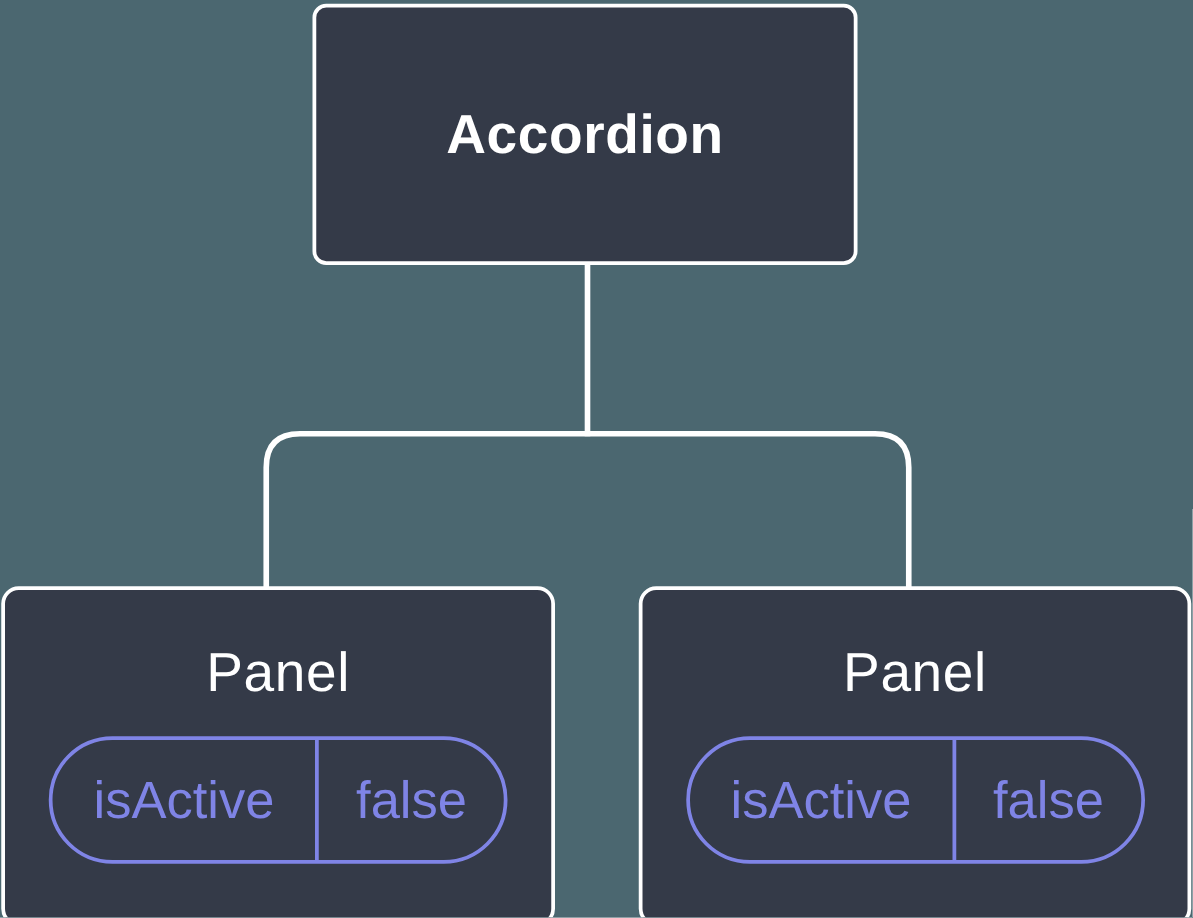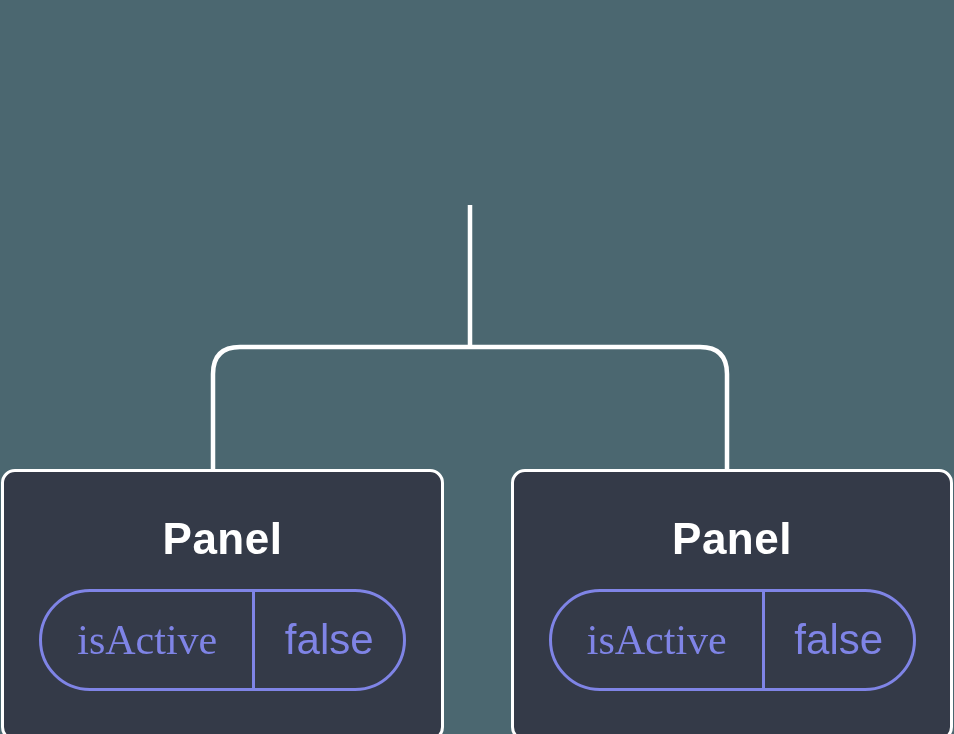--- a/index.html
+++ b/index.html
@@ -48,21 +48,21 @@
     width: 443px; height: 272px;
     border-radius: 14px;
     display: flex; flex-direction: column; align-items: center;
   }
   .panel-left  { left: 1px; }
   .panel-right { left: 511px; width: 442px; }
   .panel-title {
     margin-top: 40px;
     line-height: 54px;
     font-size: 44px;
-    font-weight: 700;
+    font-weight: 400;
     color: var(--title-text);
     letter-spacing: 0.5px;
   }
   .prop-pill {
     margin-top: 23px;
     width: 367px; height: 102px;
     box-sizing: border-box;
     border: 3px solid var(--accent-purple);
     border-radius: 60px;
     display: flex;
@@ -71,34 +71,36 @@
   }
   .prop-name, .prop-value {
     display: flex; align-items: center; justify-content: center;
     font-size: 42px;
     color: var(--accent-purple);
     white-space: nowrap;
   }
   .prop-name {
     flex: 0 0 58.3%;
     border-right: 3px solid var(--accent-purple);
-    font-family: Liberation Serif, serif;
   }
   .prop-value { flex: 1; text-align: right; }
 </style>
 </head>
 <body>
 
 <div class="stage">
 
   <svg class="connectors" viewBox="0 0 954 734" fill="none">
     <path d="M470 205 V 349" stroke="var(--connector)" stroke-width="4.5"></path>
     <path d="M213 475 V 374 Q213 347 240 347 H 700 Q727 347 727 374 V 475" stroke="var(--connector)" stroke-width="4.5"></path>
   </svg>
 
+  <div class="node root-node">
+    <span class="root-label">Accordion</span>
+  </div>
 
   <div class="node panel-node panel-left">
     <div class="panel-title">Panel</div>
     <div class="prop-pill">
       <span class="prop-name">isActive</span>
       <span class="prop-value">false</span>
     </div>
   </div>
 
   <div class="node panel-node panel-right">

